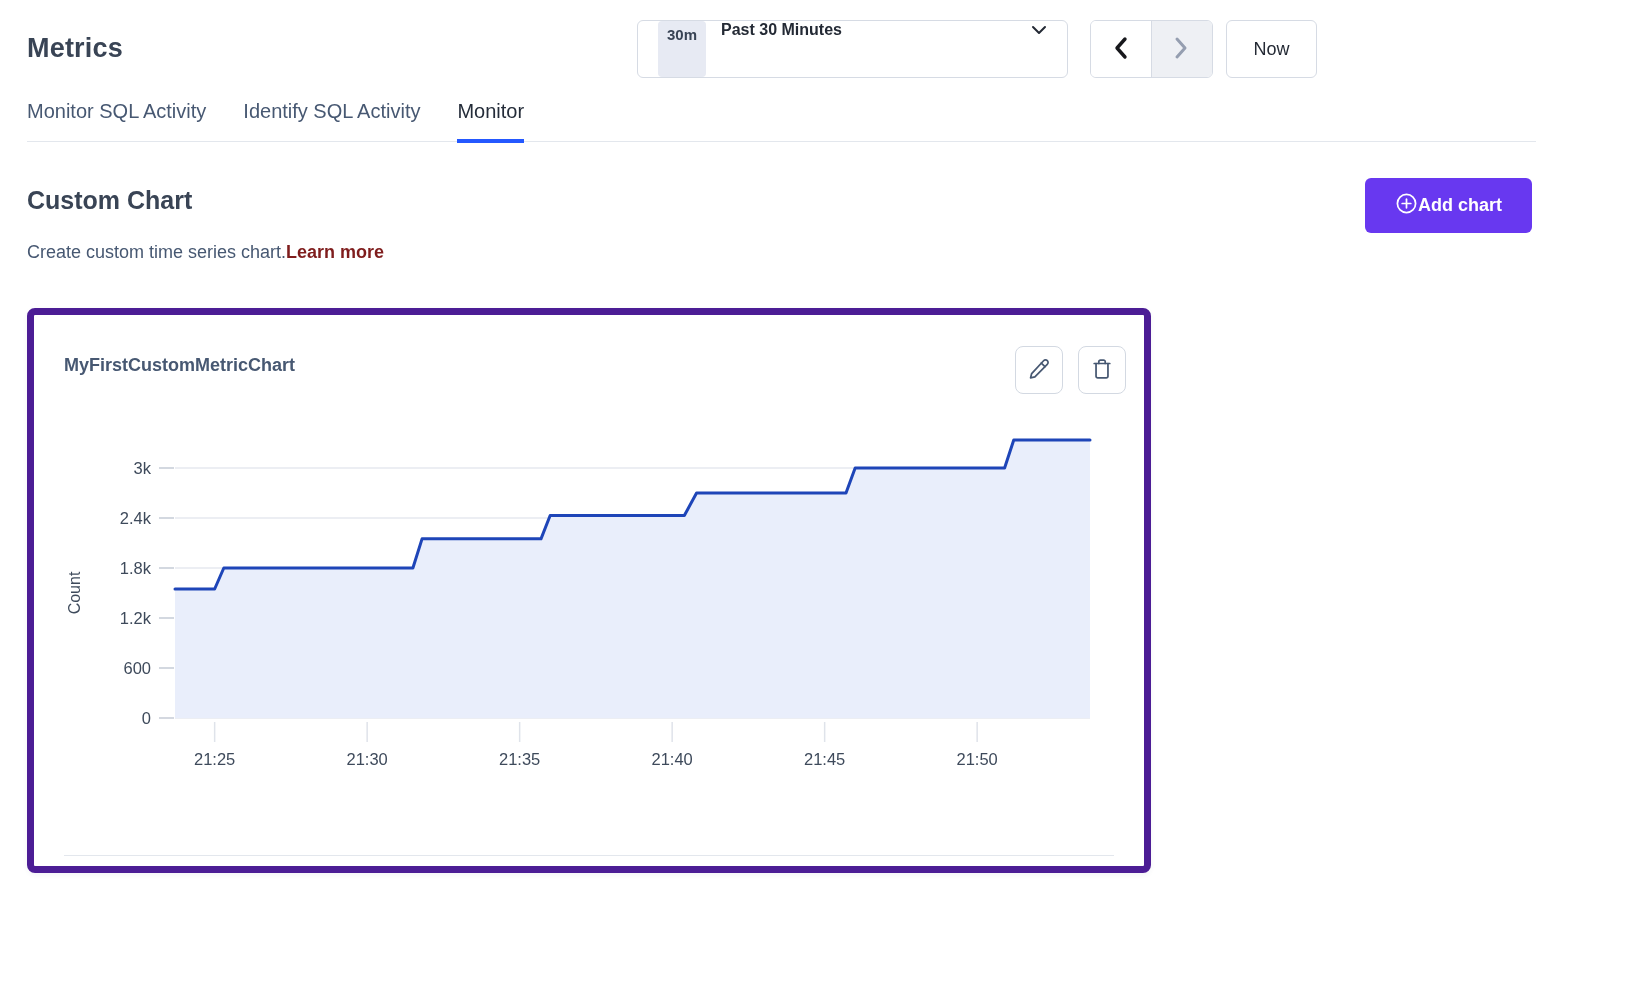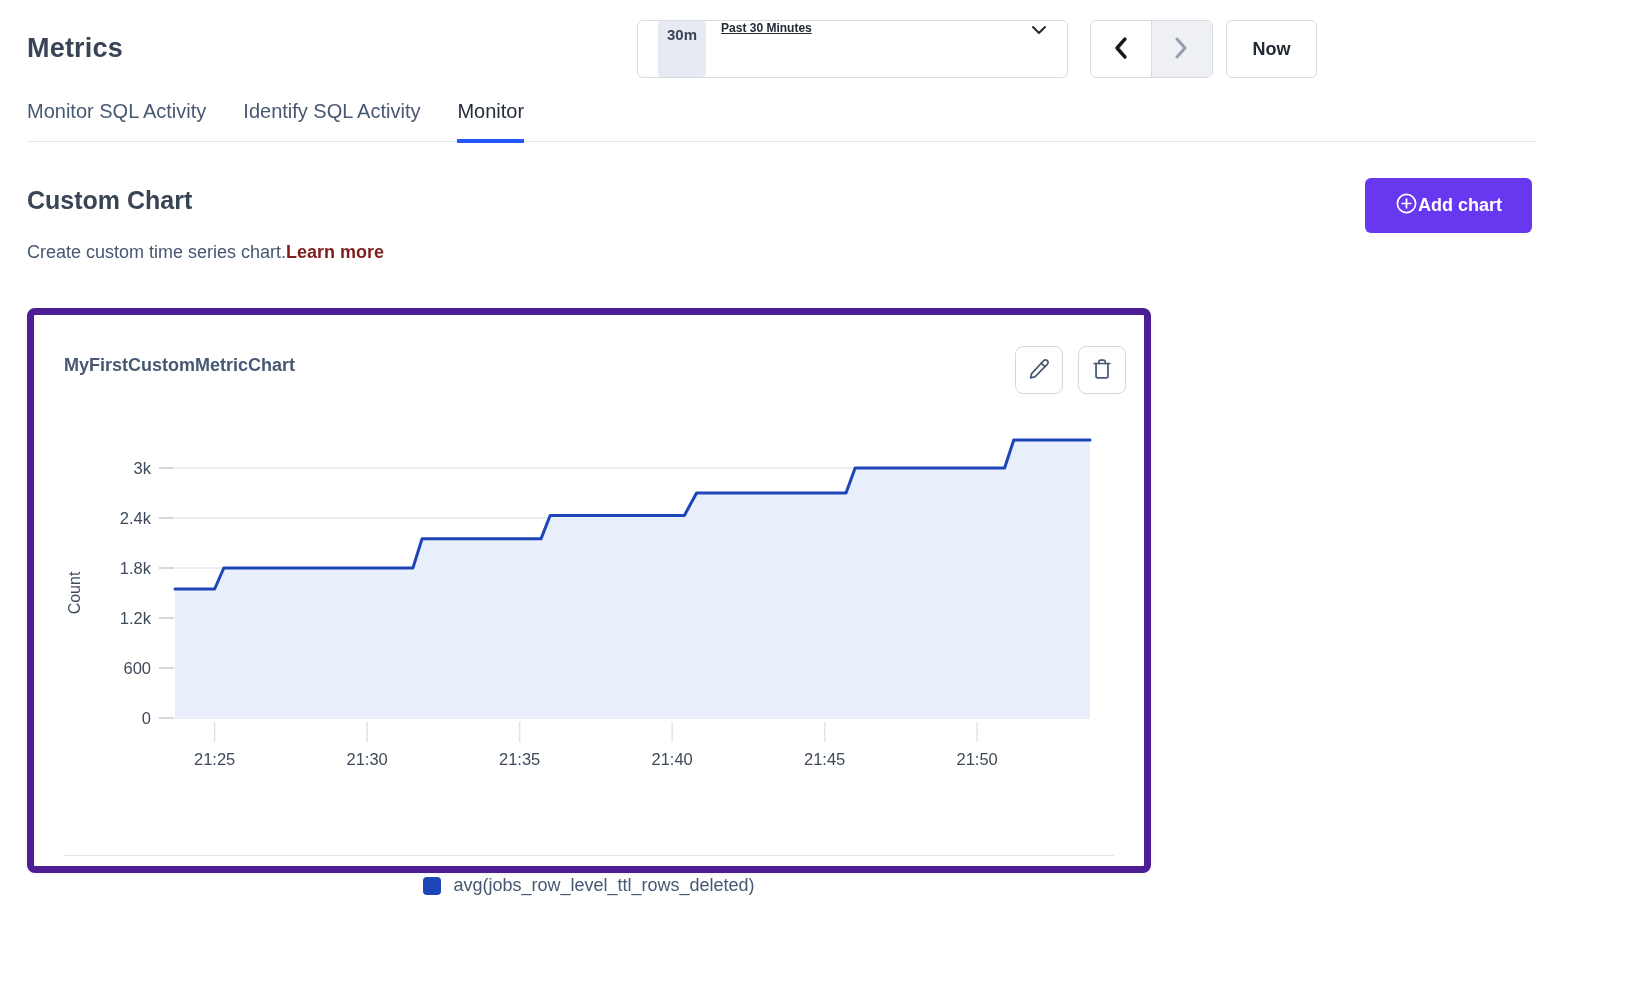--- a/index.html
+++ b/index.html
@@ -6,30 +6,30 @@
   html,body { background:#fff; }
   body { font-family:"Liberation Sans","DejaVu Sans",sans-serif; color:#394455; }
   .page { position:relative; width:1650px; height:982px; background:#fff; overflow:hidden; }
 
   
   .page-title { position:absolute; left:27px; top:33px; font-size:27px; font-weight:700; color:#394455; letter-spacing:.2px; }
 
   .range-select { position:absolute; left:637px; top:20px; width:431px; height:58px; background:#fff;
     border:1px solid #d6dbe4; border-radius:6px; display:flex; padding:0 20px; gap:15px; cursor:pointer; }
   .range-badge { background:#e7eaf3; border-radius:4px; padding:5px 9px; font-size:15px; font-weight:700; color:#394455; }
-  .range-label { flex:1; font-size:12px; font-weight:600; color:#242a35;text-decoration:underline; }
+  .range-label { flex:1; font-size:16px; font-weight:600; color:#242a35; }
 
   .arrow-group { position:absolute; left:1090px; top:20px; width:123px; height:58px; border:1px solid #d6dbe4;
     border-radius:6px; display:flex; overflow:hidden; background:#fff; }
   .arrow-btn { width:50%; display:flex; align-items:center; justify-content:center; background:#fff; border:none; cursor:pointer; }
   .arrow-btn.prev { border-right:1px solid #d6dbe4; }
   .arrow-btn.next { background:#eef0f4; cursor:default; }
 
   .now-btn { position:absolute; left:1226px; top:20px; width:91px; height:58px; background:#fff; border:1px solid #d6dbe4;
-    border-radius:6px; font-family:inherit; font-size:18px; font-weight:700; color:#242a35; cursor:pointer; }
+    border-radius:6px; font-family:inherit; font-size:18px; font-weight:400; color:#242a35; cursor:pointer; }
 
   
   .tabs { position:absolute; left:27px; top:100px; width:1509px; display:flex; gap:37px; border-bottom:1px solid #e3e7ed; }
   .tab { font-size:20px; color:#475872; padding-bottom:16px; border-bottom:4px solid transparent; margin-bottom:-2px; cursor:pointer; }
   .tab.active { color:#242c39; border-bottom-color:#2458ff; }
 
   
   .section-title { position:absolute; left:27px; top:186px; font-size:25px; font-weight:700; color:#394455;text-align:right; }
   .section-sub { position:absolute; left:27px; top:242px; font-size:18px; color:#475872; }
   .learn-more { color:#7f1d1d; font-weight:600; cursor:pointer; text-decoration:none; }
@@ -161,19 +161,15 @@
         <line x1="608.15" y1="302" x2="608.15" y2="322" stroke="#dfe3ea" stroke-width="1.5"></line>
         <text x="608.15" y="345" text-anchor="middle" font-size="16.5" fill="#3e4a5b">21:40</text>
         <line x1="760.65" y1="302" x2="760.65" y2="322" stroke="#dfe3ea" stroke-width="1.5"></line>
         <text x="760.65" y="345" text-anchor="middle" font-size="16.5" fill="#3e4a5b">21:45</text>
         <line x1="913.15" y1="302" x2="913.15" y2="322" stroke="#dfe3ea" stroke-width="1.5"></line>
         <text x="913.15" y="345" text-anchor="middle" font-size="16.5" fill="#3e4a5b">21:50</text>
         <text x="16" y="173" text-anchor="middle" font-size="16" fill="#3e4a5b" transform="rotate(-90 16 173)">Count</text>
       </svg>
 
     <div class="card-divider"></div>
-    <div class="legend">
-      <span class="legend-swatch" id="legend-swatch" style="background: rgb(30, 69, 184);"></span>
-      <span class="legend-label">avg(jobs_row_level_ttl_rows_deleted)</span>
-    </div>
   </div>
 
 </div>
 
 </body></html>

